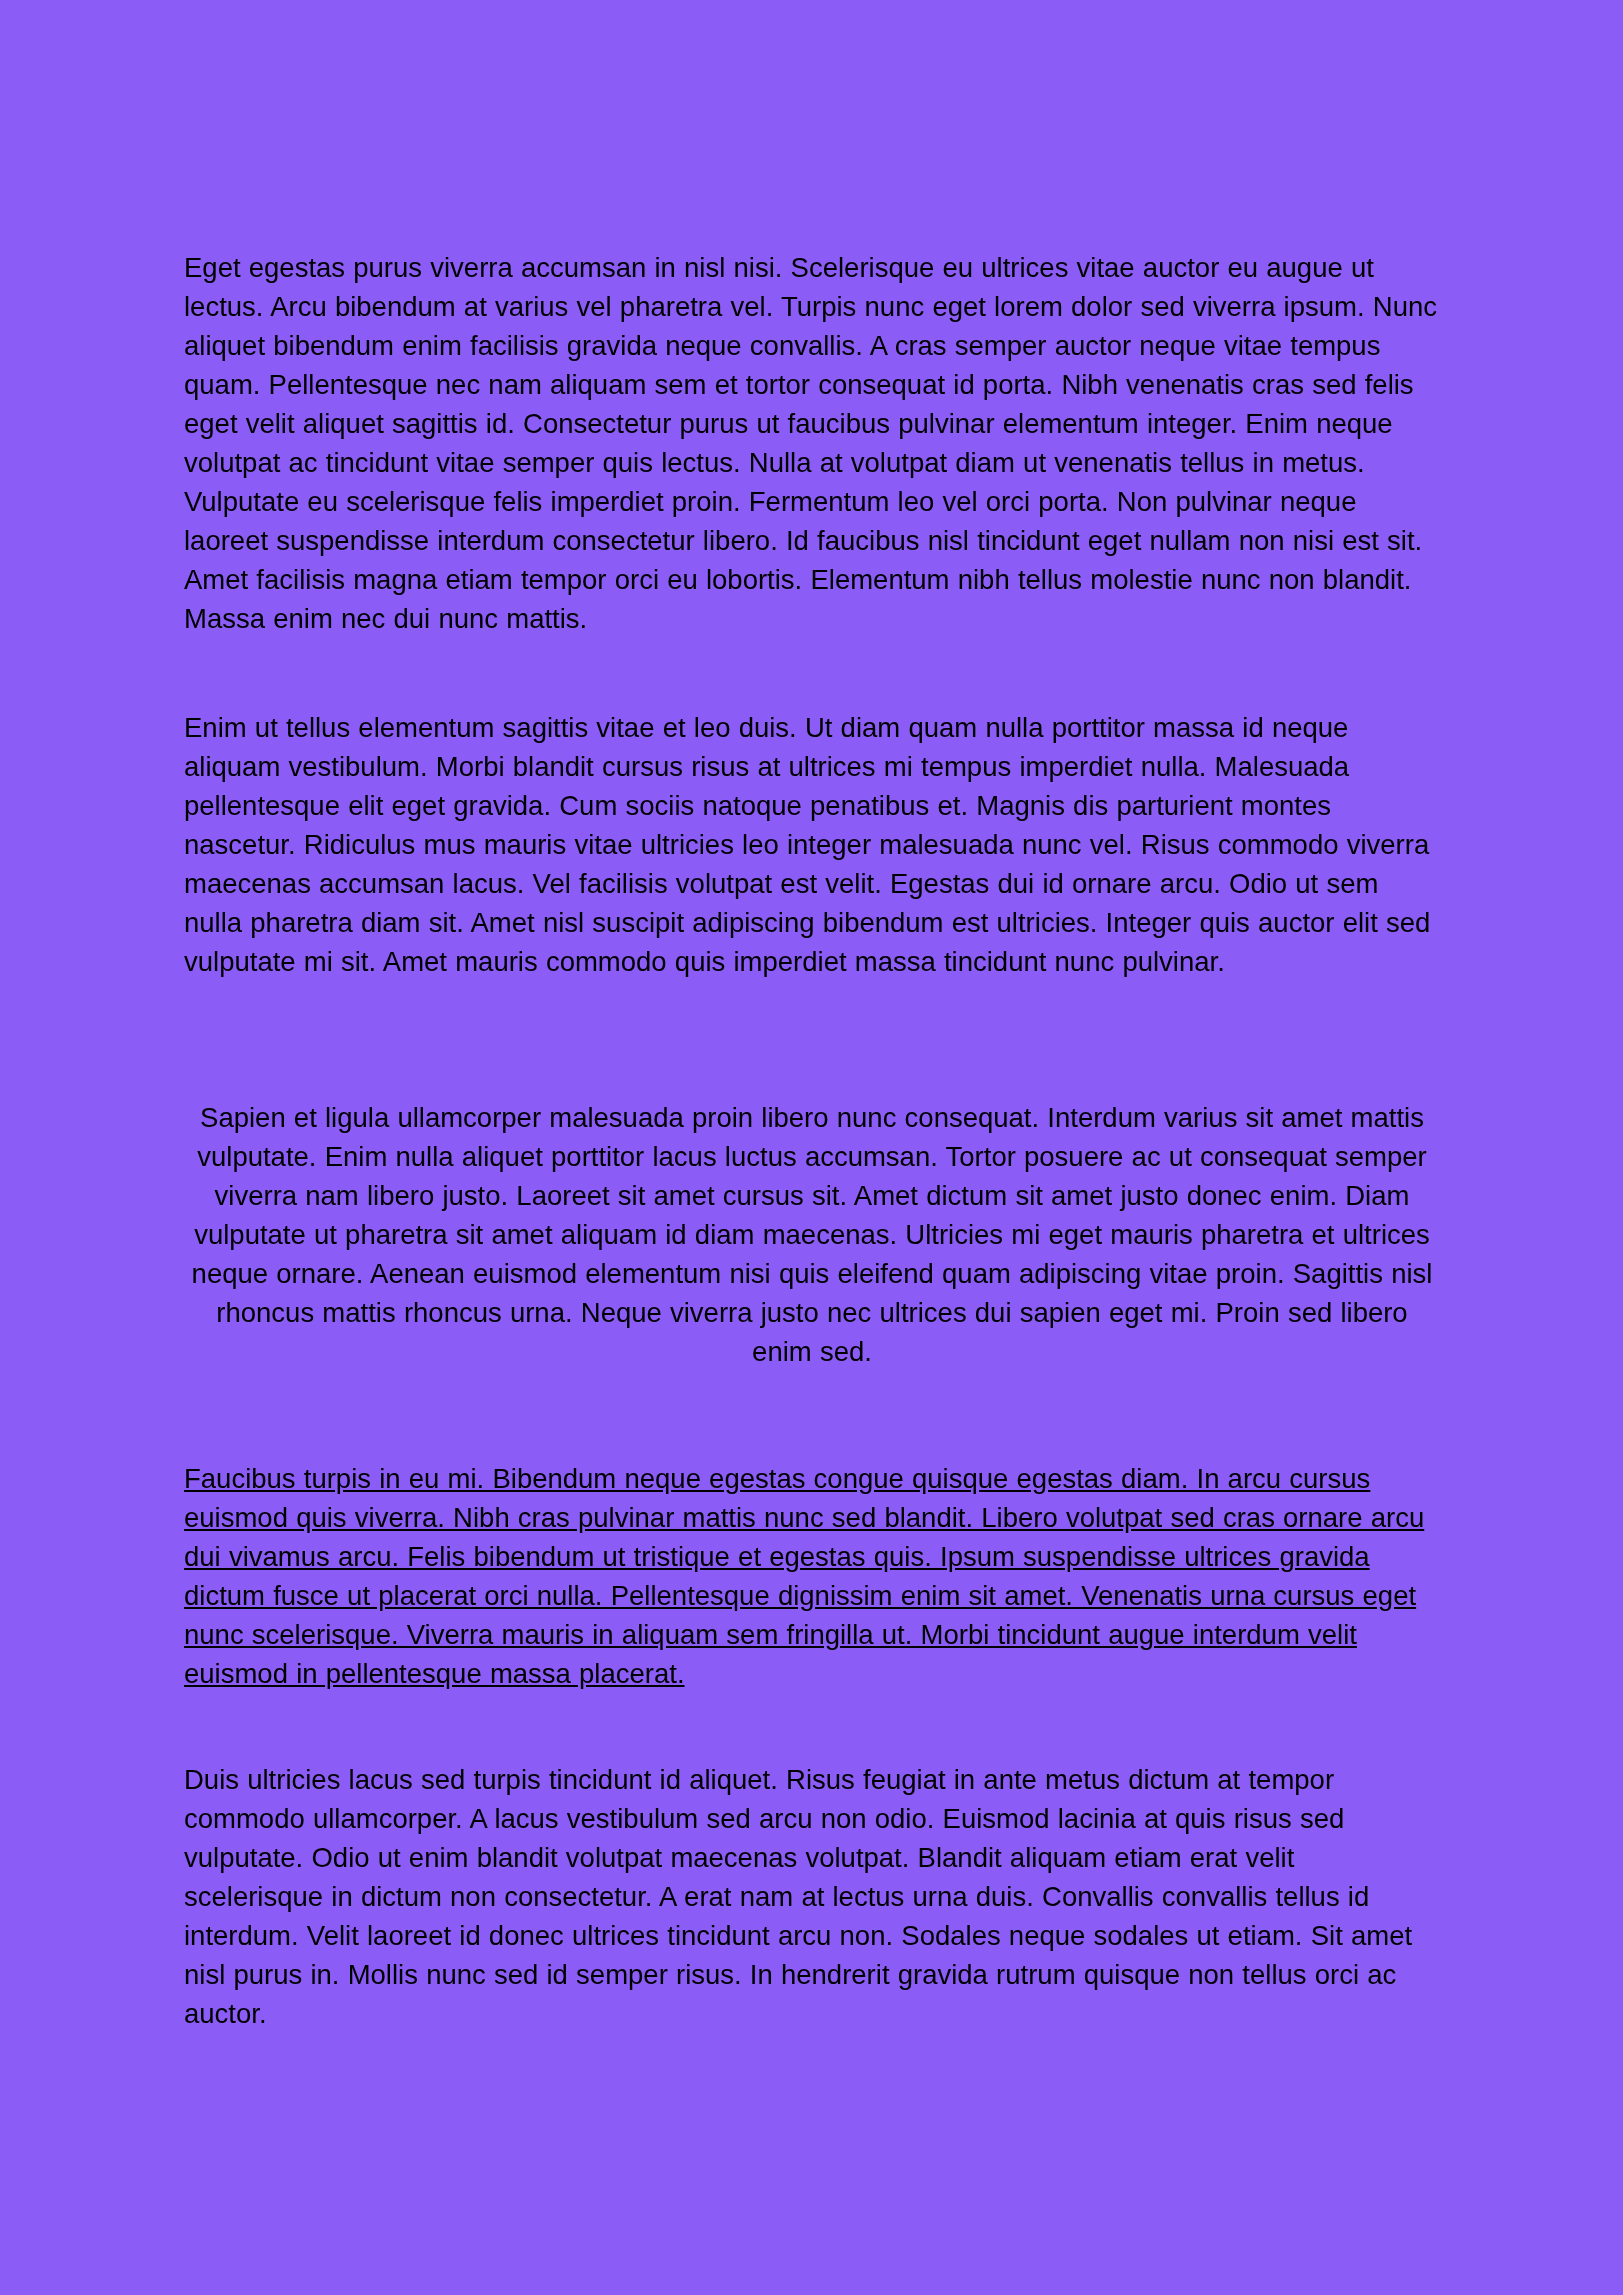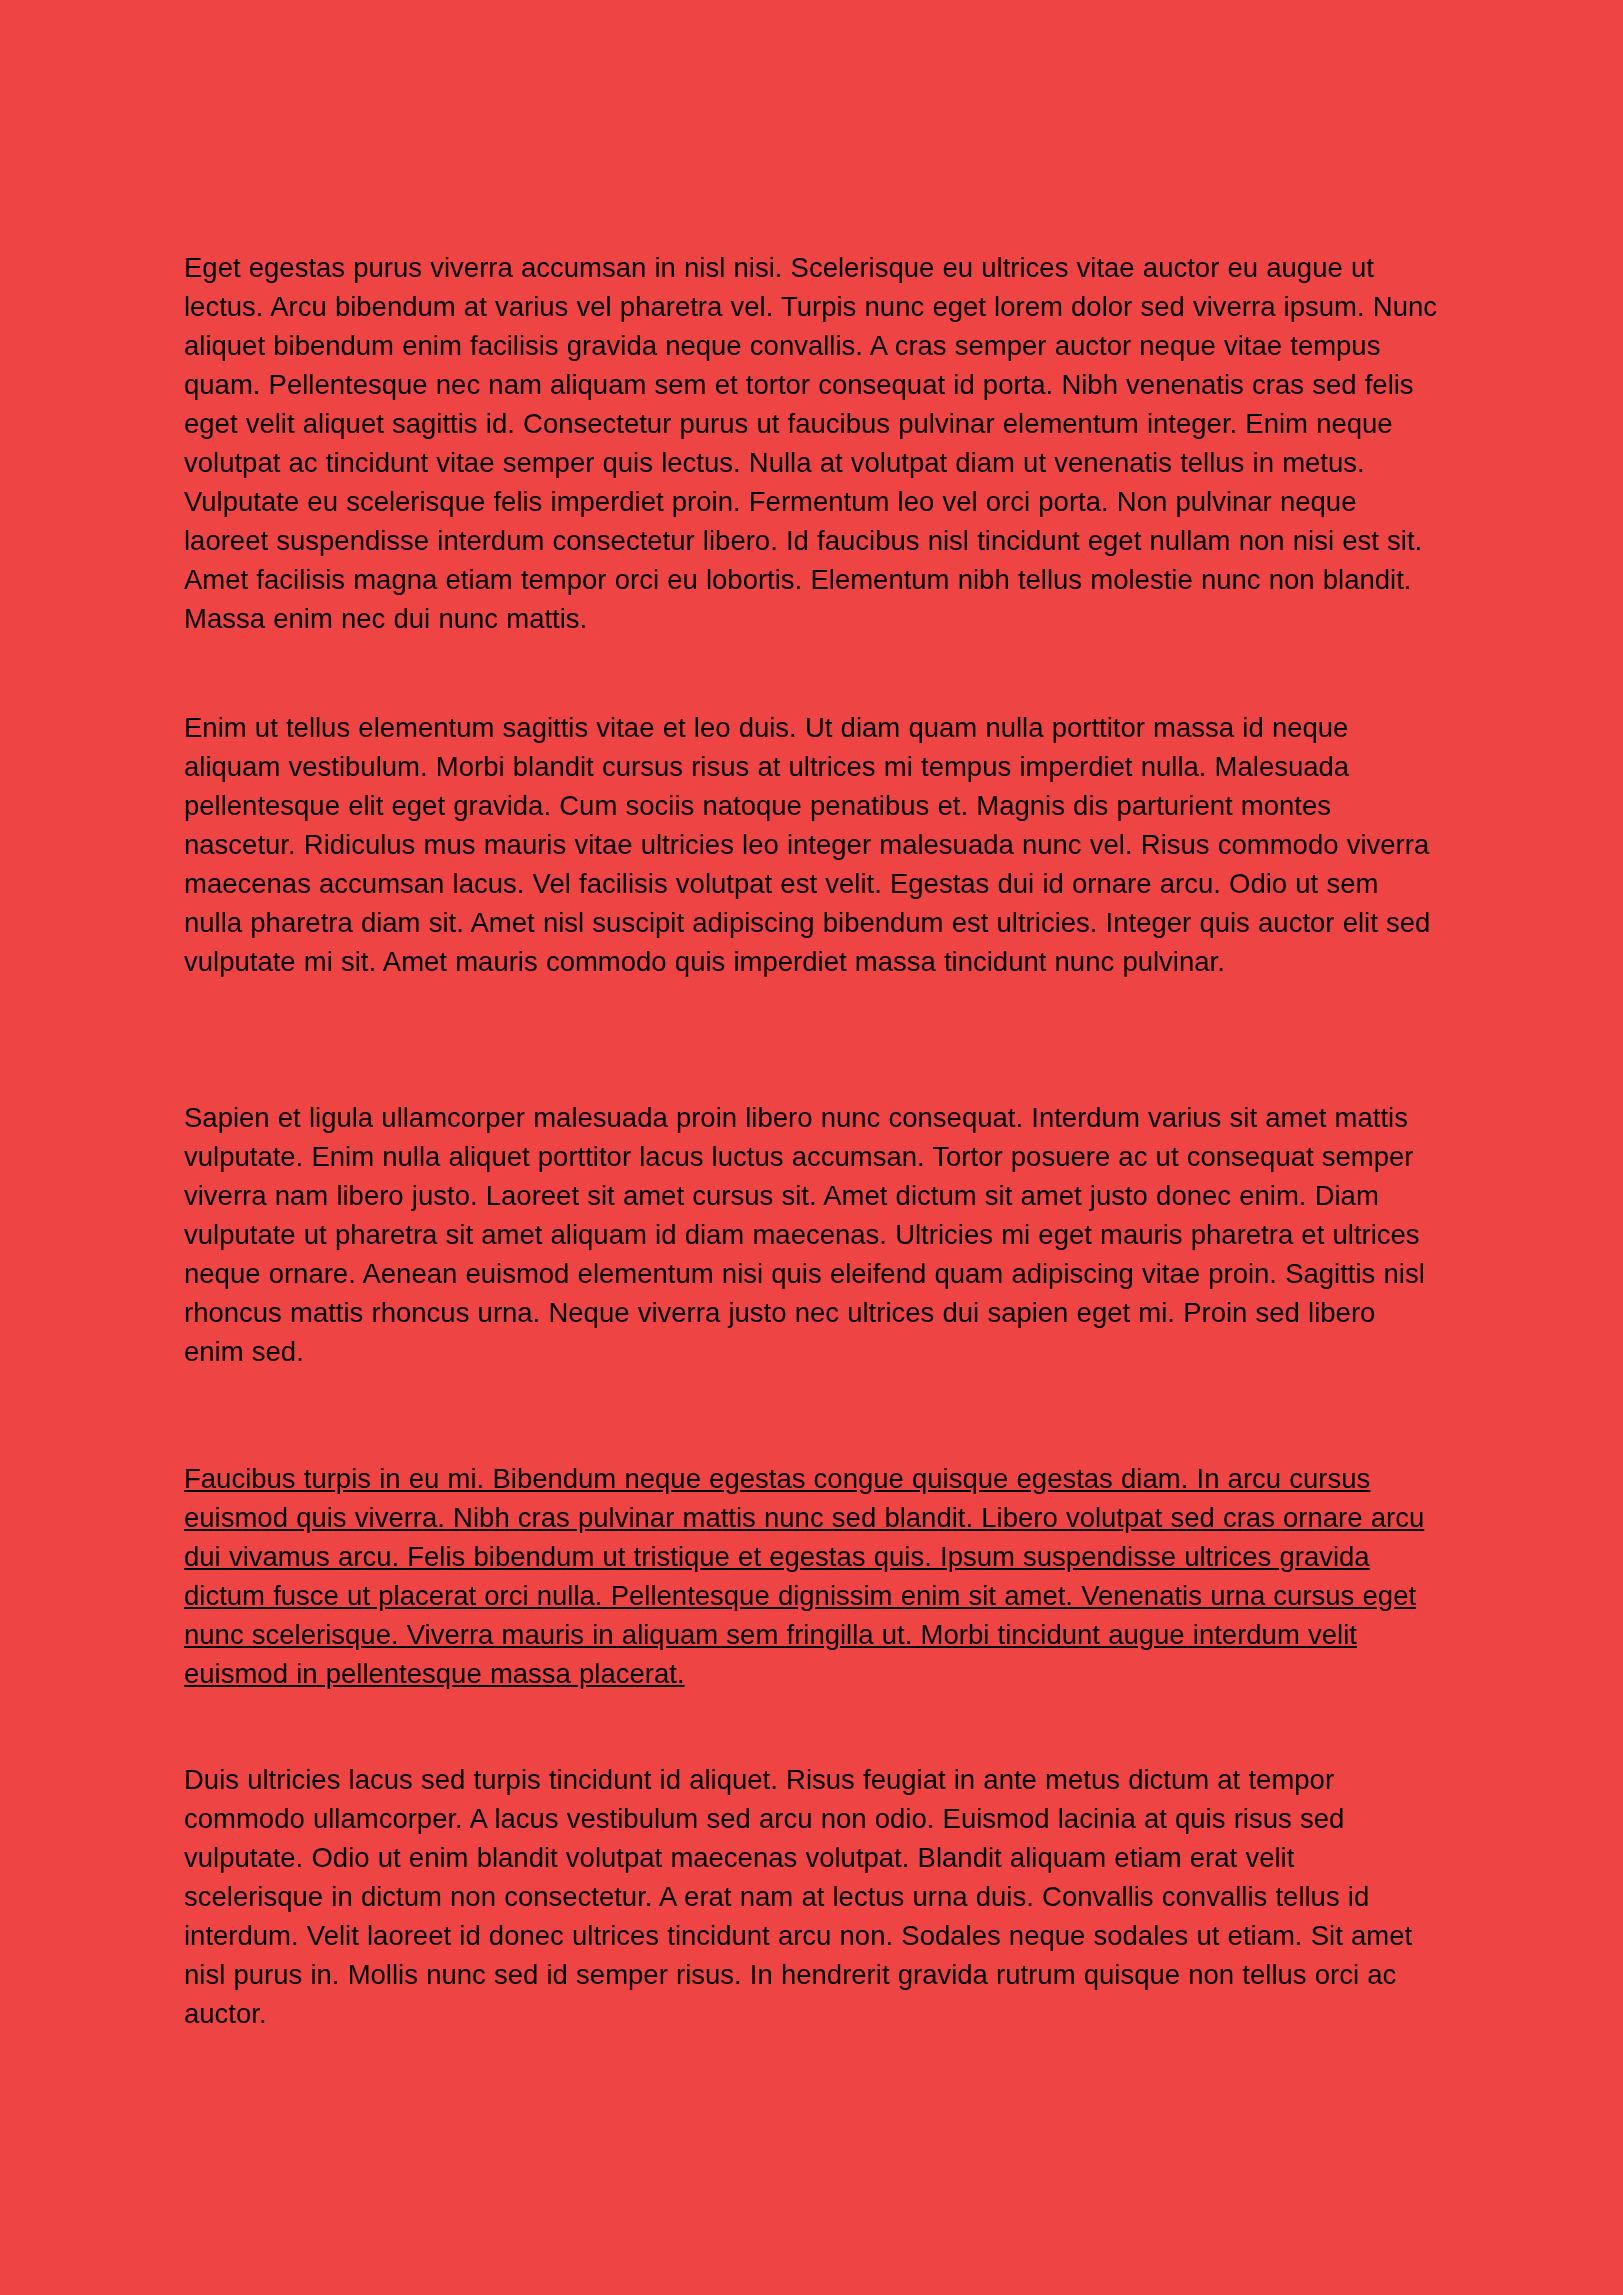--- a/index.html
+++ b/index.html
@@ -4,38 +4,38 @@
 <style>
   html, body {
     margin: 0;
     padding: 0;
     background: #ffffff;
   }
   .page {
     position: relative;
     width: 1623px;
     height: 2295px;
-    background: #ef4444;
+    background: #8b5cf6;
     overflow: hidden;
     font-family: "Liberation Sans", "DejaVu Sans", sans-serif;
     color: #000000;
   }
   .para {
     position: absolute;
     left: 184px;
     width: 1256px;
     margin: 0;
     font-size: 27.5px;
     line-height: 39px;
     text-align: left;
     word-spacing: 0.02em;
   }
   #para-1 { top: 248px; }
   #para-2 { top: 708px; }
-  #para-3 { top: 1098px; }
+  #para-3 { top: 1098px; text-align: center; }
   #para-4 { top: 1459px; text-decoration: underline; }
   #para-5 { top: 1760px; }
 </style>
 </head>
 <body>
 
 <div class="page">
   <p id="para-1" class="para">Eget egestas purus viverra accumsan in nisl nisi. Scelerisque eu ultrices vitae auctor eu augue ut lectus. Arcu bibendum at varius vel pharetra vel. Turpis nunc eget lorem dolor sed viverra ipsum. Nunc aliquet bibendum enim facilisis gravida neque convallis. A cras semper auctor neque vitae tempus quam. Pellentesque nec nam aliquam sem et tortor consequat id porta. Nibh venenatis cras sed felis eget velit aliquet sagittis id. Consectetur purus ut faucibus pulvinar elementum integer. Enim neque volutpat ac tincidunt vitae semper quis lectus. Nulla at volutpat diam ut venenatis tellus in metus. Vulputate eu scelerisque felis imperdiet proin. Fermentum leo vel orci porta. Non pulvinar neque laoreet suspendisse interdum consectetur libero. Id faucibus nisl tincidunt eget nullam non nisi est sit. Amet facilisis magna etiam tempor orci eu lobortis. Elementum nibh tellus molestie nunc non blandit. Massa enim nec dui nunc mattis.</p>
 
   <p id="para-2" class="para">Enim ut tellus elementum sagittis vitae et leo duis. Ut diam quam nulla porttitor massa id neque aliquam vestibulum. Morbi blandit cursus risus at ultrices mi tempus imperdiet nulla. Malesuada pellentesque elit eget gravida. Cum sociis natoque penatibus et. Magnis dis parturient montes nascetur. Ridiculus mus mauris vitae ultricies leo integer malesuada nunc vel. Risus commodo viverra maecenas accumsan lacus. Vel facilisis volutpat est velit. Egestas dui id ornare arcu. Odio ut sem nulla pharetra diam sit. Amet nisl suscipit adipiscing bibendum est ultricies. Integer quis auctor elit sed vulputate mi sit. Amet mauris commodo quis imperdiet massa tincidunt nunc pulvinar.</p>

